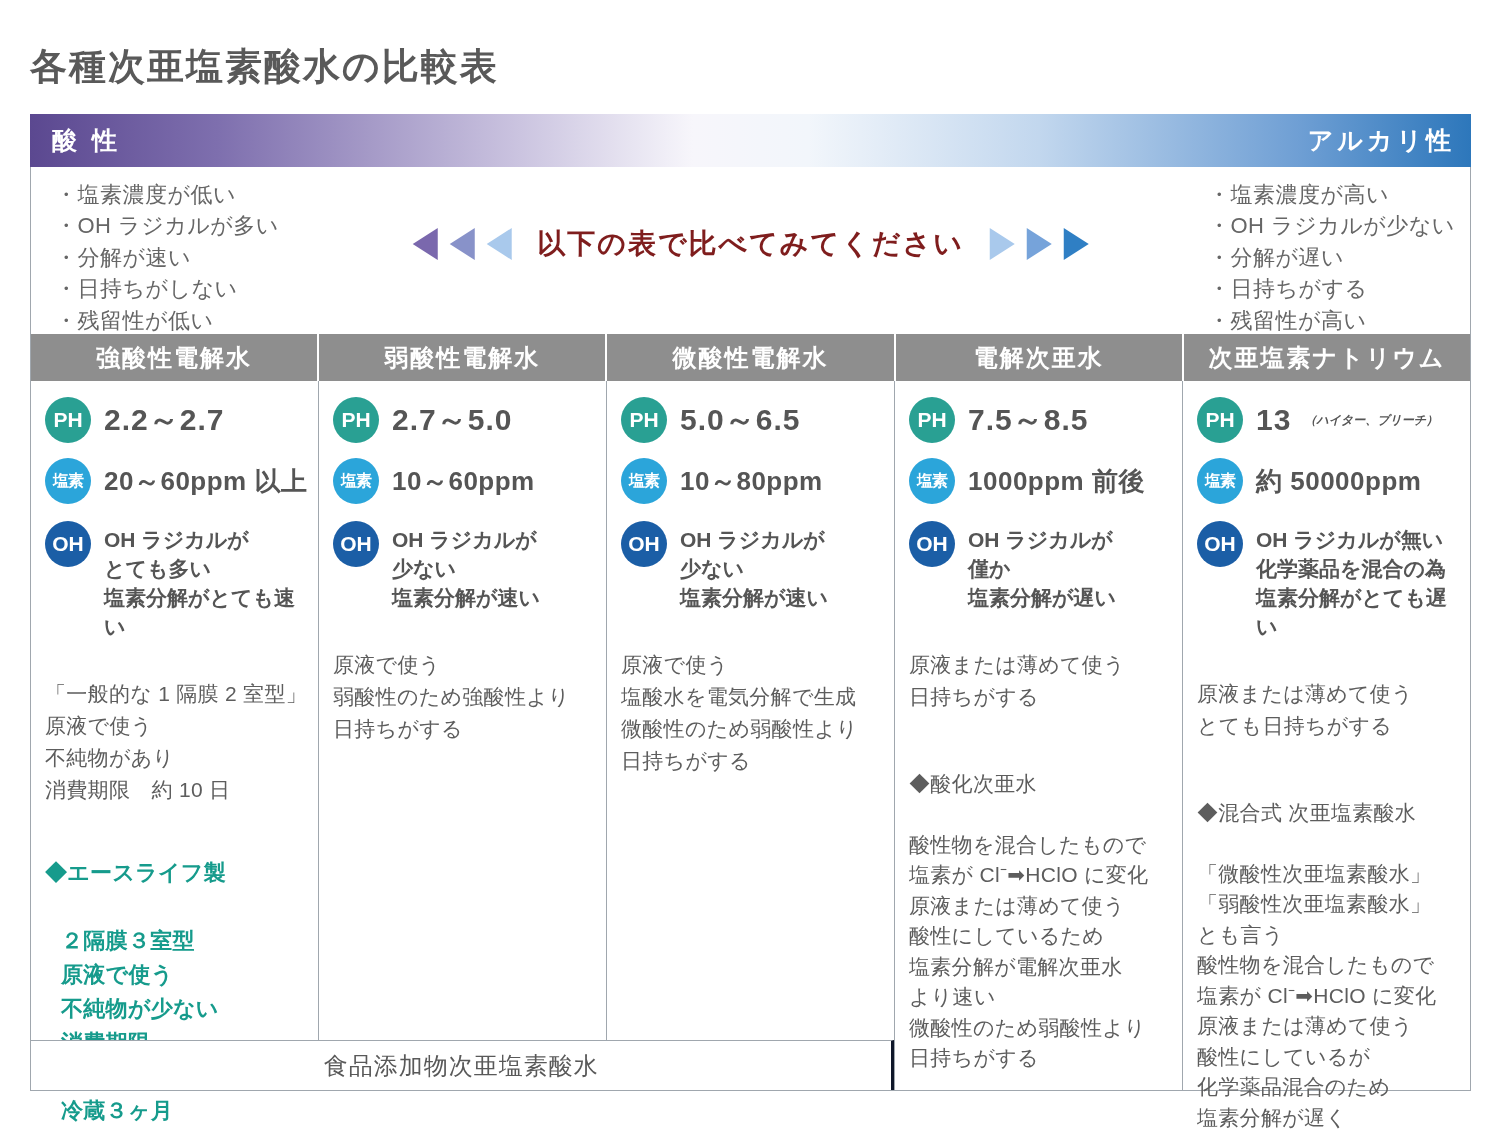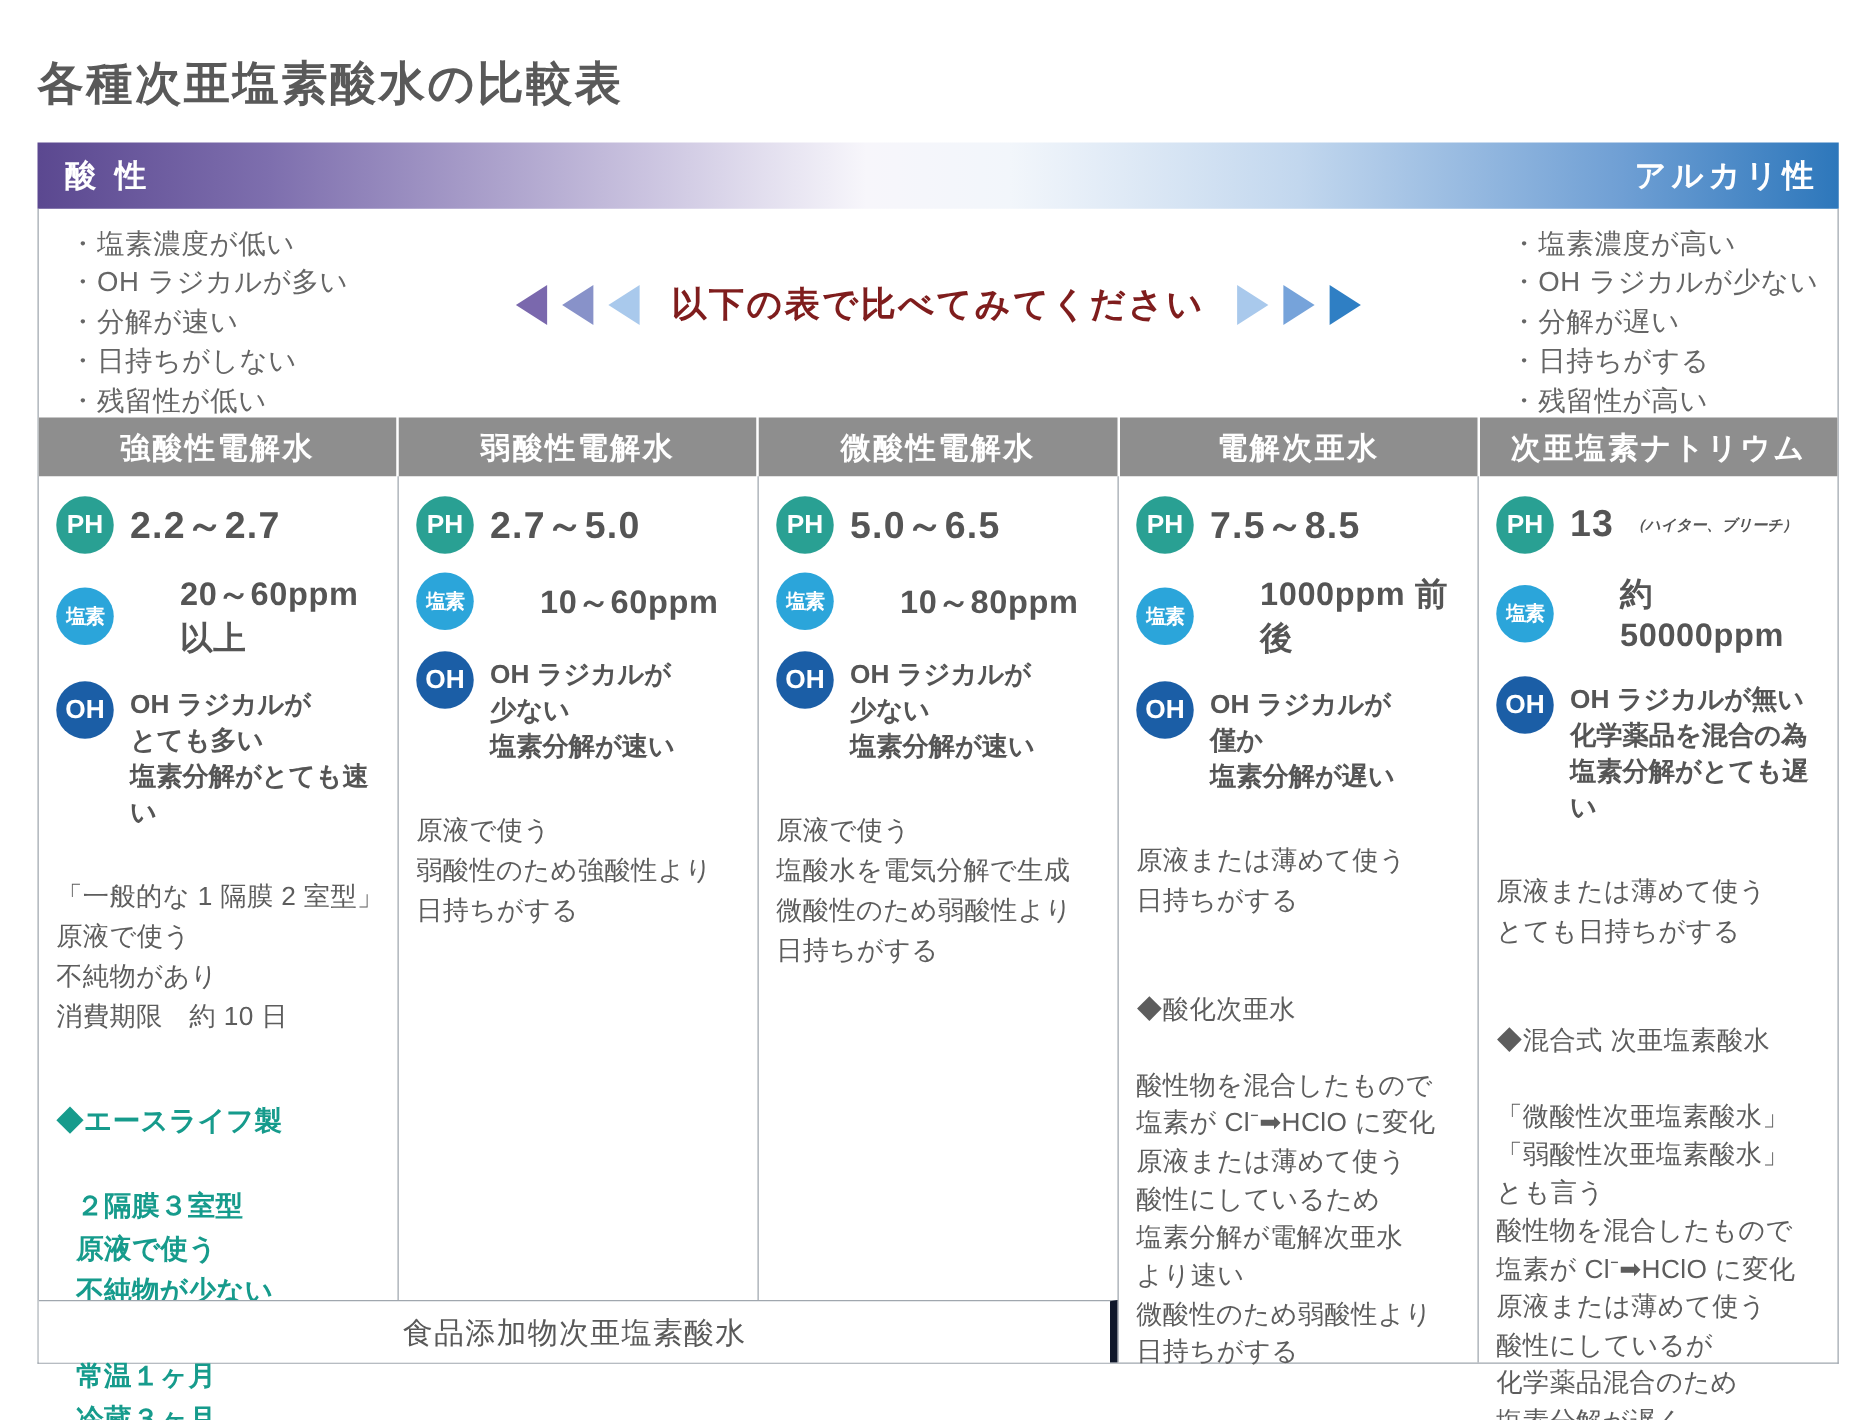--- a/index.html
+++ b/index.html
@@ -51,36 +51,36 @@
   .circle { width:46px; height:46px; border-radius:50%; color:#ffffff; font-weight:bold;
             display:flex; align-items:center; justify-content:center; flex:0 0 46px; }
   .c-ph { background:#29a093; font-size:21px; }
   .c-cl { background:#2ba5da; font-size:16px; letter-spacing:-1px; }
   .c-oh { background:#1b5ea6; font-size:21px; }
 
   .ph-row { margin-top:2px; }
   .ph-value { font-size:30px; font-weight:bold; color:#555555; letter-spacing:1px; }
   .ph-note  { font-size:12px; font-weight:bold; color:#555555; letter-spacing:0px;font-style:italic; }
   .cl-row { margin-top:15px; }
-  .cl-value { font-size:26px; font-weight:bold; color:#555555; letter-spacing:0.5px;margin-left:40px; }
+  .cl-value { font-size:26px; font-weight:bold; color:#555555; letter-spacing:0.5px; }
   .oh-row { margin-top:17px; align-items:flex-start; }
   .oh-text { font-size:21px; font-weight:bold; color:#555555; line-height:1.38;
              white-space:pre-line; padding-top:5px; }
 
   .desc { margin-top:36px; font-size:21px; color:#5d5d5d; line-height:1.52;
           white-space:pre-line; letter-spacing:0.3px; }
   .extra { margin-top:26px; font-size:21px; color:#5d5d5d; line-height:1.45;
            white-space:pre-line; letter-spacing:0.3px; }
   .extra .extra-body { white-space:pre-line; }
   .col1 .extra { color:#169b8c; font-weight:bold; font-size:22px; line-height:1.55; margin-top:16px; }
   .col1 .extra-body { padding-left:16px; }
 
   
   .food-row { position:absolute; left:0; top:659px; width:60%; height:50px; box-sizing:border-box;
-              border-top:1px solid #a0a7ae; border-right:6px solid #0f172a; background:#ffffff;
+              border-top:1px solid #a0a7ae; border-right:3px solid #0f172a; background:#ffffff;
               display:flex; align-items:center; justify-content:center;
               font-size:24px; color:#595959; letter-spacing:1px; }
 </style>
 </head>
 <body>
 
 <div class="page">
 
   <div class="title">各種次亜塩素酸水の比較表</div>
 

